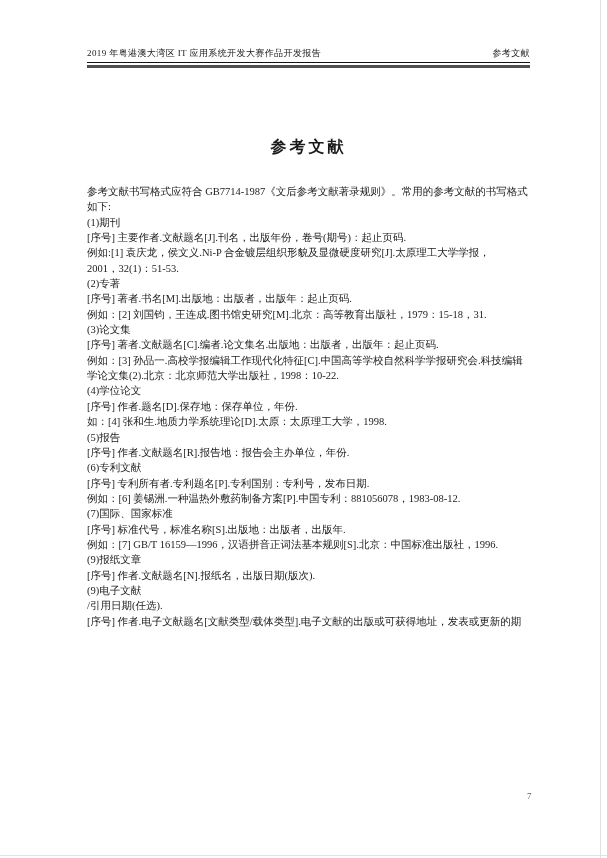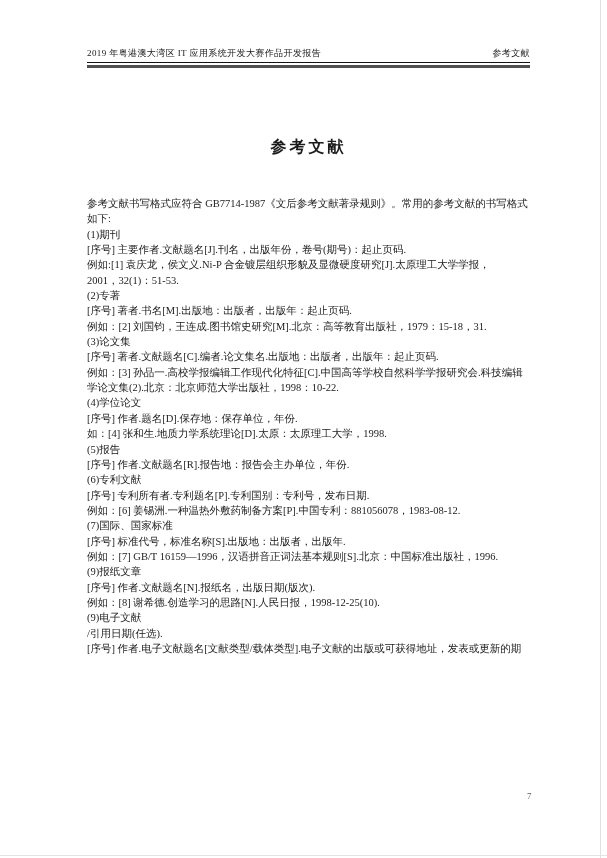--- a/index.html
+++ b/index.html
@@ -22,21 +22,21 @@
   .header-rule { position:absolute; top:62px; left:87px; width:443px; }
   .header-rule .thin  { height:1px; background:#141414; margin-bottom:2px; }
   .header-rule .thick { height:3px; background:#4f4f4f; }
 
   .doc-title {
     position:absolute; top:137px; left:87px; width:443px;
     text-align:center; font-size:16px; font-weight:bold; letter-spacing:3px;
   }
 
   .body-text {
-    position:absolute; top:196px; left:87px; width:455px;
+    position:absolute; top:184px; left:87px; width:455px;
     font-size:10.5px; line-height:15.35px; white-space:nowrap;
   }
   .body-text .line { height:15.35px; }
 
   .page-num {
     position:absolute; top:791px; left:527px;
     font-size:9px; color:#5a5a5a;
   }
 </style>
 </head>
@@ -77,20 +77,19 @@
     <div class="line">(5)报告</div>
     <div class="line">[序号] 作者.文献题名[R].报告地：报告会主办单位，年份.</div>
     <div class="line">(6)专利文献</div>
     <div class="line">[序号] 专利所有者.专利题名[P].专利国别：专利号，发布日期.</div>
     <div class="line">例如：[6] 姜锡洲.一种温热外敷药制备方案[P].中国专利：881056078，1983-08-12.</div>
     <div class="line">(7)国际、国家标准</div>
     <div class="line">[序号] 标准代号，标准名称[S].出版地：出版者，出版年.</div>
     <div class="line">例如：[7] GB/T 16159—1996，汉语拼音正词法基本规则[S].北京：中国标准出版社，1996.</div>
     <div class="line">(9)报纸文章</div>
     <div class="line">[序号] 作者.文献题名[N].报纸名，出版日期(版次).</div>
-    <div class="line">例如：[8] 谢希德.创造学习的思路[N].人民日报，1998-12-25(10).</div>
     <div class="line">(9)电子文献</div>
     <div class="line">/引用日期(任选).</div>
     <div class="line">[序号] 作者.电子文献题名[文献类型/载体类型].电子文献的出版或可获得地址，发表或更新的期</div>
   </div>
 
   <div class="page-num">7</div>
 </div>
 
 </body></html>

